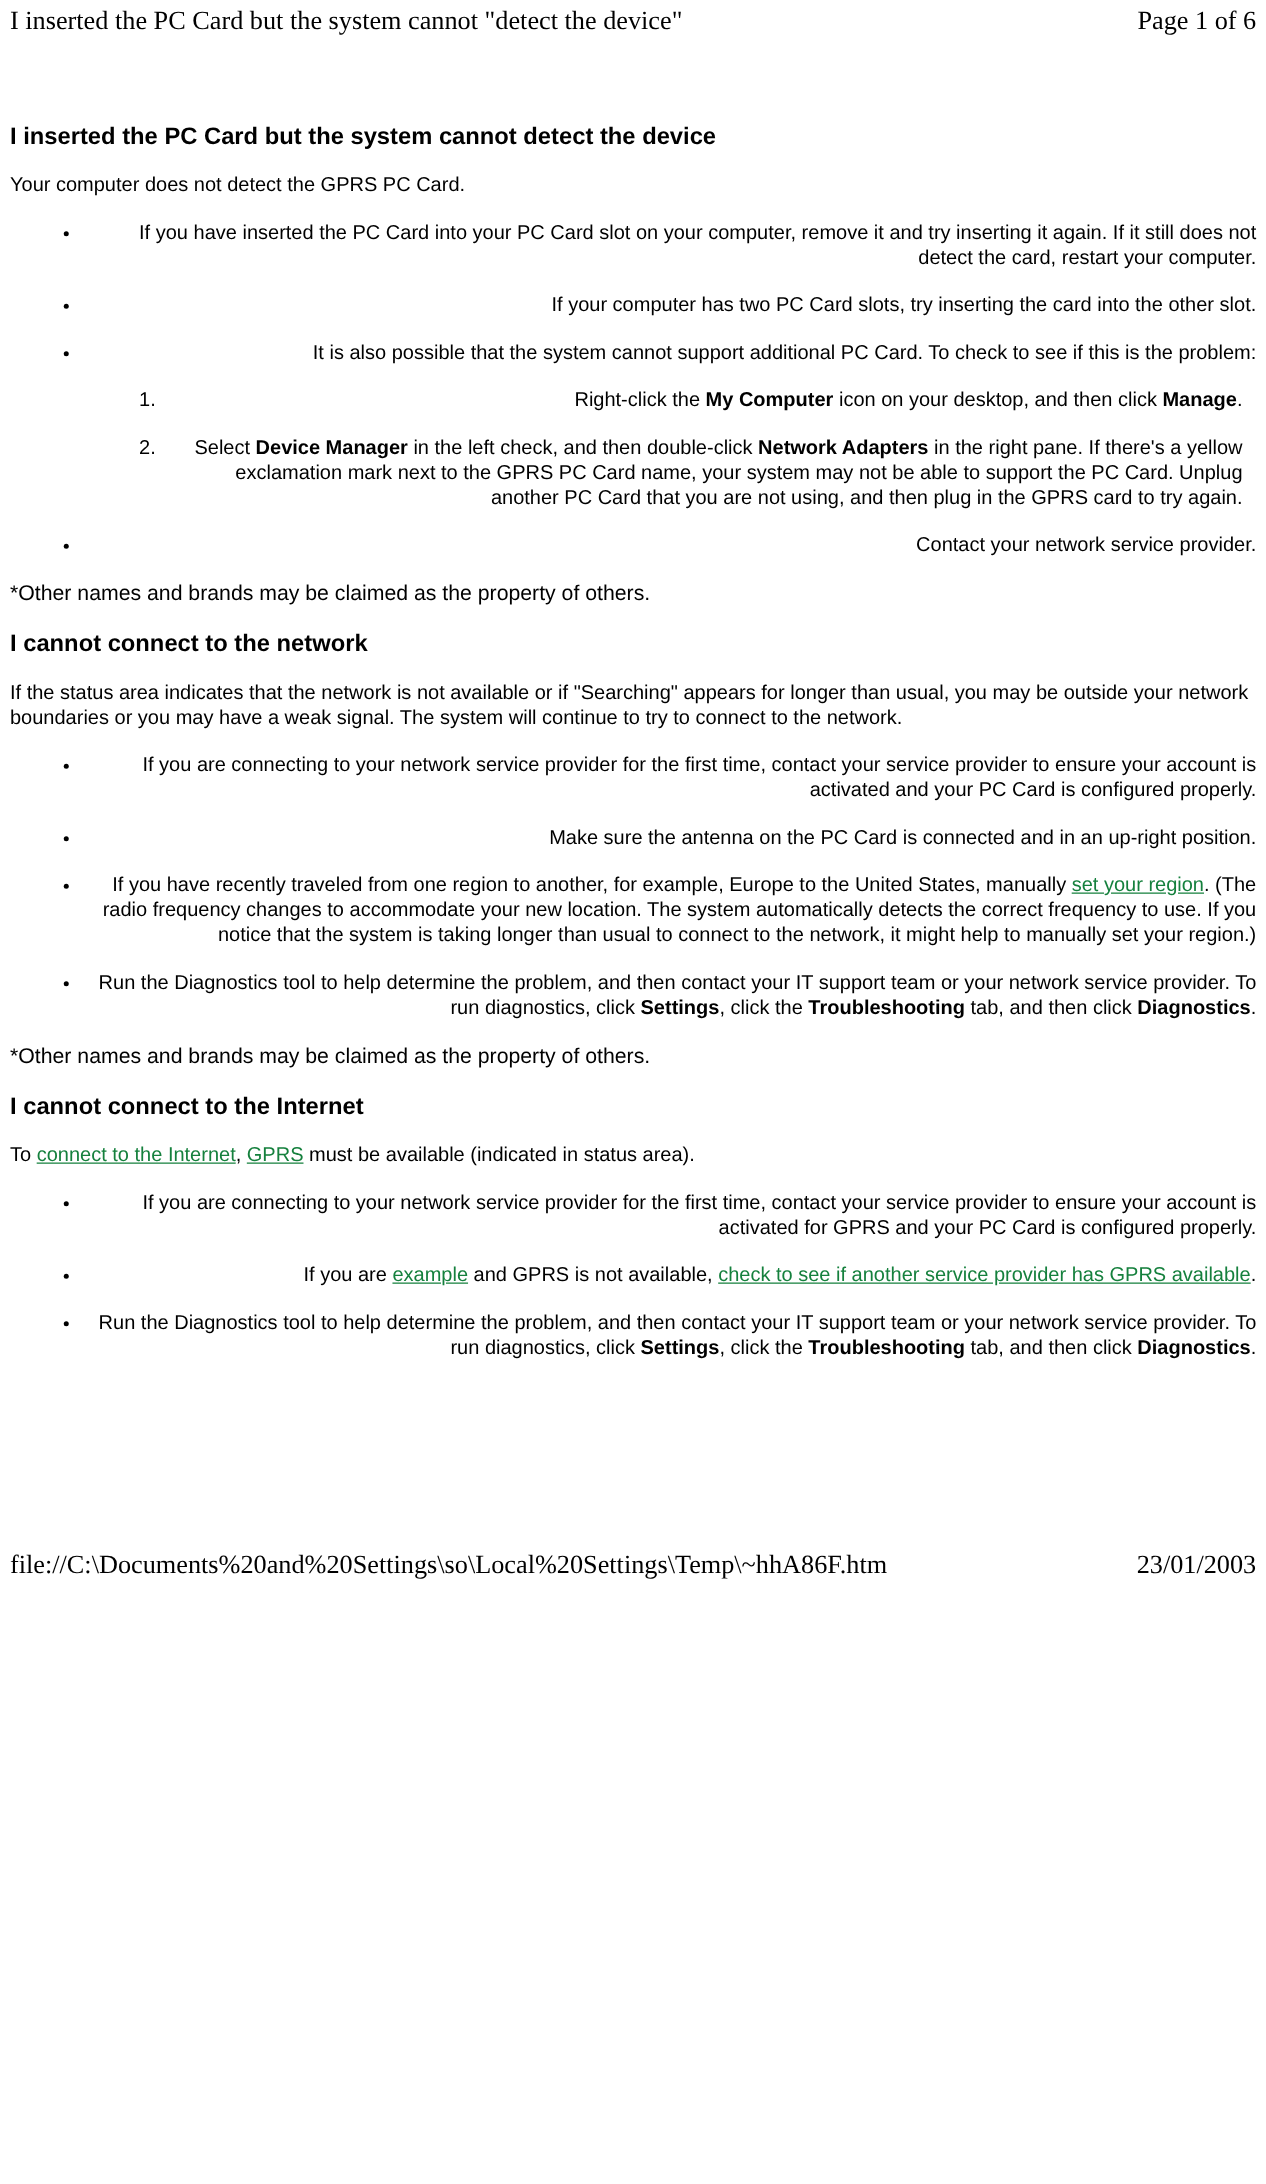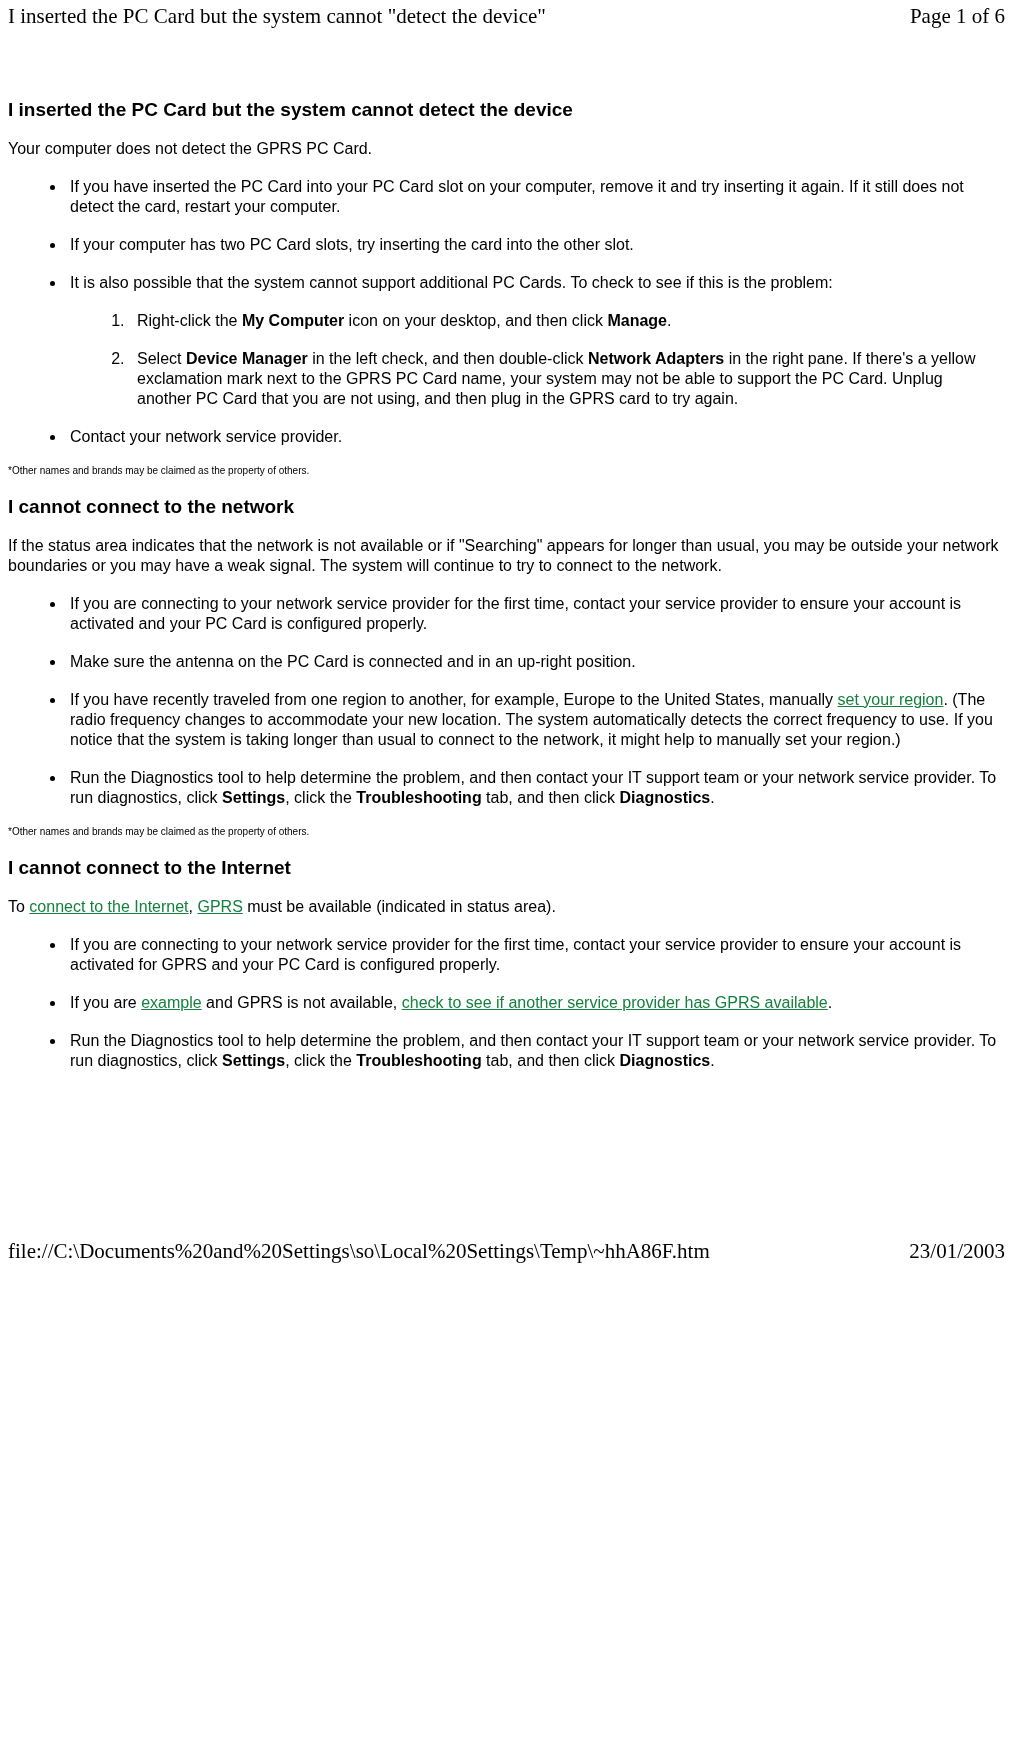--- a/index.html
+++ b/index.html
@@ -40,34 +40,35 @@
     ul.disc {
       list-style-type: disc;
       margin: 0 0 0 0;
       padding-left: 58px;
     }
     ul.disc > li {
       font-size: 16px;
       line-height: 1.25;
       margin-bottom: 18px;
       padding-left: 4px;
+      text-align: right;
     }
     ol.num {
       list-style-type: decimal;
       margin: 11px;
       padding-left: 48px;
     }
     ol.num > li {
       font-size: 16px;
       line-height: 1.25;
       margin-bottom: 18px;
       padding-left: 8px;
     }
     .footnote {
-      font-size: 10px;
+      font-size: 17px;
       margin: 0 0 20px 0;
     }
     b { font-weight: bold; }
     a.link {
       color: #15803d;
       text-decoration: underline;
     }
     .footer-row {
       position: absolute;
       bottom: 6px;
@@ -96,21 +97,21 @@
 
   <div class="content">
 
     <h3 class="section-title">I inserted the PC Card but the system cannot detect the device</h3>
     <p class="para">Your computer does not detect the GPRS PC Card.</p>
 
     <ul class="disc">
       <li>If you have inserted the PC Card into your PC Card slot on your computer, remove it and try inserting it again. If it still does not detect the card, restart your computer.</li>
       <li>If your computer has two PC Card slots, try inserting the card into the other slot.</li>
       <li>
-        <span>It is also possible that the system cannot support additional PC Cards. To check to see if this is the problem:</span>
+        <span>It is also possible that the system cannot support additional PC Card. To check to see if this is the problem:</span>
         <ol class="num" style="margin-top:18px;">
           <li>
             <span>Right-click the </span><b>My Computer</b><span> icon on your desktop, and then click </span><b>Manage</b><span>.</span>
           </li>
           <li>
             <span>Select </span><b>Device Manager</b><span> in the left check, and then double-click </span><b>Network Adapters</b><span> in the right pane. If there's a yellow exclamation mark next to the GPRS PC Card name, your system may not be able to support the PC Card. Unplug another PC Card that you are not using, and then plug in the GPRS card to try again.</span>
           </li>
         </ol>
       </li>
       <li>Contact your network service provider.</li>

